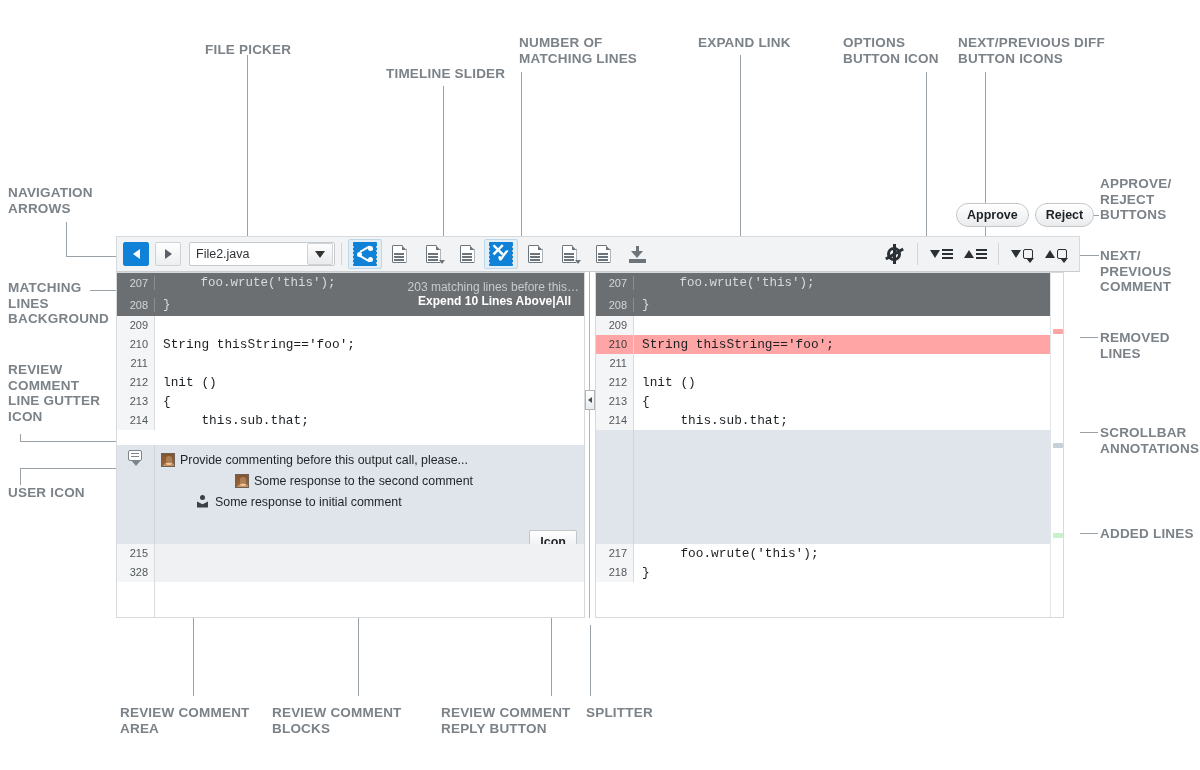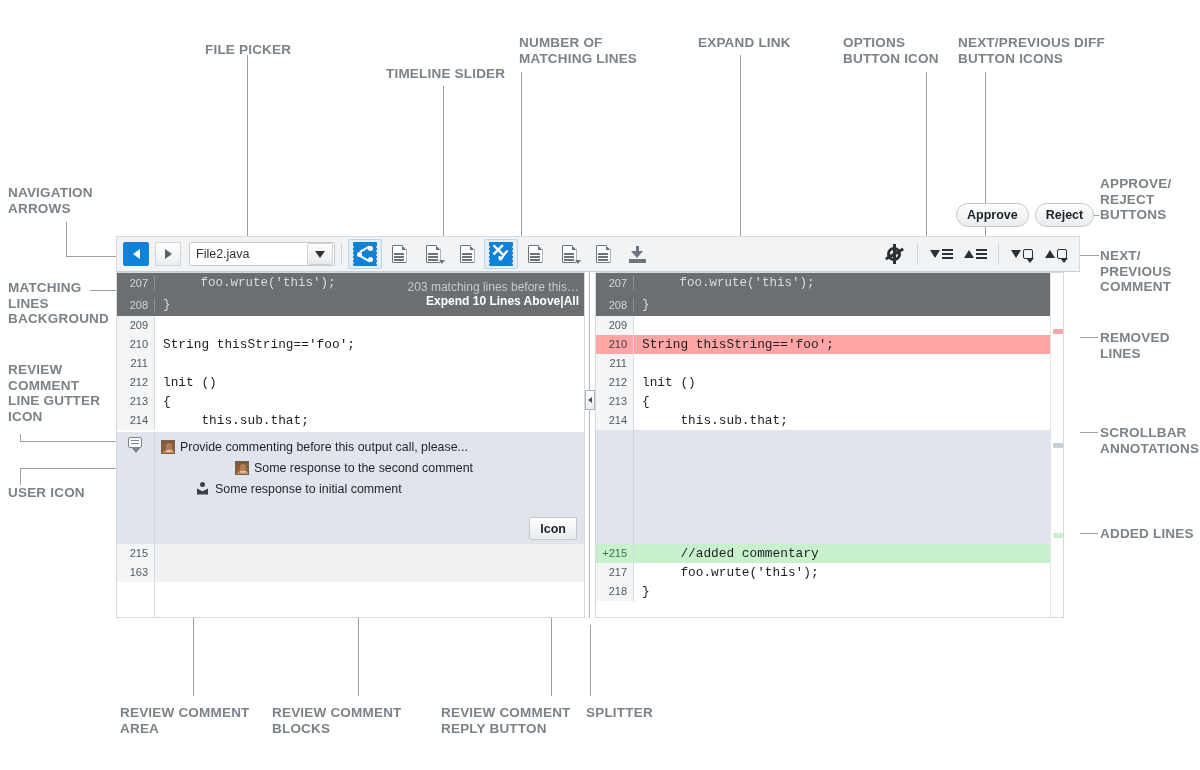--- a/index.html
+++ b/index.html
@@ -173,21 +173,21 @@
     flex:1;border-left:1px solid #8a8e91;padding-left:8px;box-sizing:border-box;
     font-family:"Liberation Mono","DejaVu Sans Mono",monospace;font-size:12.5px;color:#d9dbdc;
     white-space:pre;
   }
   .expand-overlay{
     position:absolute;right:0;top:0;width:100%;height:44px;
     display:flex;flex-direction:column;align-items:flex-end;justify-content:center;
     pointer-events:none;
   }
   .expand-overlay .l1{font-size:12px;color:#c8cacc;padding-right:6px;}
-  .expand-overlay .l2{font-size:12px;font-weight:bold;color:#ffffff;padding-right:6px;}
+  .expand-overlay .l2{font-size:12px;font-weight:bold;color:#ffffff;padding-right:14px;}
 
   .coderow{height:19px;display:flex;align-items:center;position:relative;}
   .coderow .num{
     width:38px;text-align:right;padding-right:6px;box-sizing:border-box;
     font-size:11px;color:#53585c;background:#f4f5f6;height:19px;line-height:19px;
   }
   .coderow .code{
     flex:1;height:19px;line-height:19px;
     border-left:1px solid #d9dcde;padding-left:8px;box-sizing:border-box;
     font-family:"Liberation Mono","DejaVu Sans Mono",monospace;font-size:12.8px;color:#1c2023;
@@ -534,21 +534,21 @@
         <div class="coderow">
             <span class="num">213</span>
             <span class="code">{</span>
           </div>
         <div class="coderow">
             <span class="num">214</span>
             <span class="code">     this.sub.that;</span>
           </div>
       </div>
 
-      <div class="review" style="position:absolute;left:0;top:160px;width:469px;height:114px;display:flex;">
+      <div class="review" style="position:absolute;left:0;top:173px;width:469px;height:114px;display:flex;">
         <div class="gutter">
           <span class="bubicon">
               <u class="a"></u>
               <u class="b"></u>
             </span>
         </div>
         <div class="inner">
           <div class="cmt" style="padding-left:6px;padding-top:4px;">
             <span class="avatar f"></span>
             <span class="txt">Provide commenting before this output call, please...</span>
@@ -567,21 +567,21 @@
           <div class="replybtn">Icon</div>
         </div>
       </div>
 
       <div style="position:absolute;left:0;top:272px;width:469px;">
         <div class="coderow">
             <span class="num">215</span>
             <span class="code" style="background:#f0f1f2;"></span>
           </div>
         <div class="coderow">
-            <span class="num">163</span>
+            <span class="num">328</span>
             <span class="code" style="background:#f0f1f2;"></span>
           </div>
         <div class="coderow blank">
             <span class="num" style="background:#fff"></span>
             <span class="code"></span>
           </div>
         <div class="coderow blank">
             <span class="num" style="background:#fff"></span>
             <span class="code"></span>
           </div>
@@ -634,24 +634,20 @@
             <span class="code">     this.sub.that;</span>
           </div>
       </div>
 
       <div class="rev-blank" style="position:absolute;left:0;top:158px;width:455px;height:114px;display:flex;">
         <div style="width:38px;height:100%;background:#dfe5ea;"></div>
         <div style="flex:1;border-left:1px solid #cdd4da;box-sizing:border-box;"></div>
       </div>
 
       <div style="position:absolute;left:0;top:272px;width:455px;">
-        <div class="coderow added">
-            <span class="num">+215</span>
-            <span class="code">     //added commentary</span>
-          </div>
         <div class="coderow">
             <span class="num">217</span>
             <span class="code">     foo.wrute('this');</span>
           </div>
         <div class="coderow">
             <span class="num">218</span>
             <span class="code">}</span>
           </div>
       </div>
 

